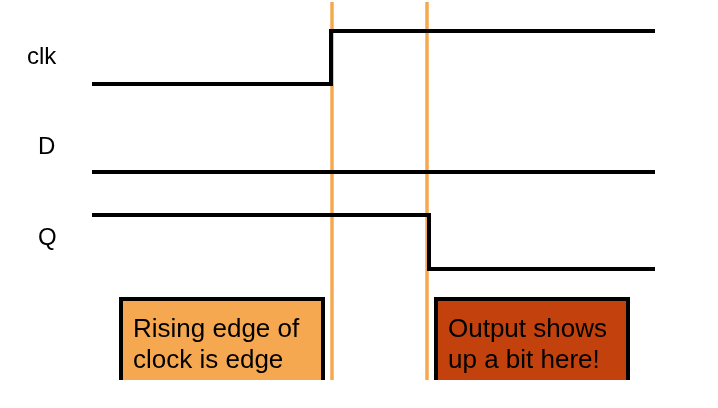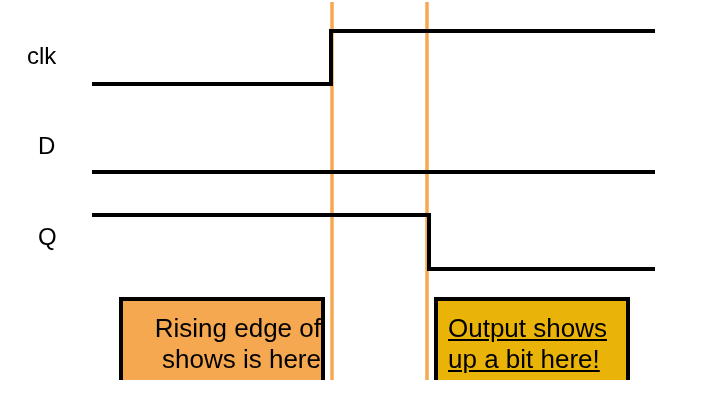--- a/index.html
+++ b/index.html
@@ -38,21 +38,21 @@
     border: 4px solid #000000;
     display: flex;
     flex-direction: column;
     justify-content: center;
     padding-left: 10px;
     font-size: 26px;
     line-height: 31px;
     color: #000000;
     white-space: nowrap;
   }
-  #callout-1 { left: 119px; width: 206px; text-align: right; }
+  #callout-1 { left: 119px; width: 206px; }
   #callout-2 { left: 434px; width: 196px; }
 </style>
 </head>
 <body style="background: rgb(255, 255, 255);">
 
 <div class="stage">
 
   <svg id="wave-svg" width="718" height="408">
       <line x1="332" x2="332" y1="2" y2="390" stroke="#F6A850" stroke-width="3.5"></line>
       <line x1="427" x2="427" y1="2" y2="390" stroke="#F6A850" stroke-width="3.5"></line>
@@ -62,21 +62,21 @@
     </svg>
 
   <div class="sig-label" id="label-clk" style="color: rgb(0, 0, 0);">clk</div>
 
   <div class="sig-label" id="label-d" style="color: rgb(0, 0, 0);">D</div>
 
   <div class="sig-label" id="label-q" style="color: rgb(0, 0, 0);">Q</div>
 
   <div class="callout" id="callout-1" style="background: rgb(246, 168, 80); border-color: rgb(0, 0, 0); color: rgb(0, 0, 0);">
     <div>Rising edge of</div>
-    <div>shows is here</div>
+    <div>clock is edge</div>
   </div>
 
-  <div class="callout" id="callout-2" style="background: #eab308; border-color: rgb(0, 0, 0); color: rgb(0, 0, 0); text-decoration: underline;">
+  <div class="callout" id="callout-2" style="background: #c2410c; border-color: rgb(0, 0, 0); color: rgb(0, 0, 0);">
     <div>Output shows</div>
     <div>up a bit here!</div>
   </div>
 
 </div>
 
 </body></html>

